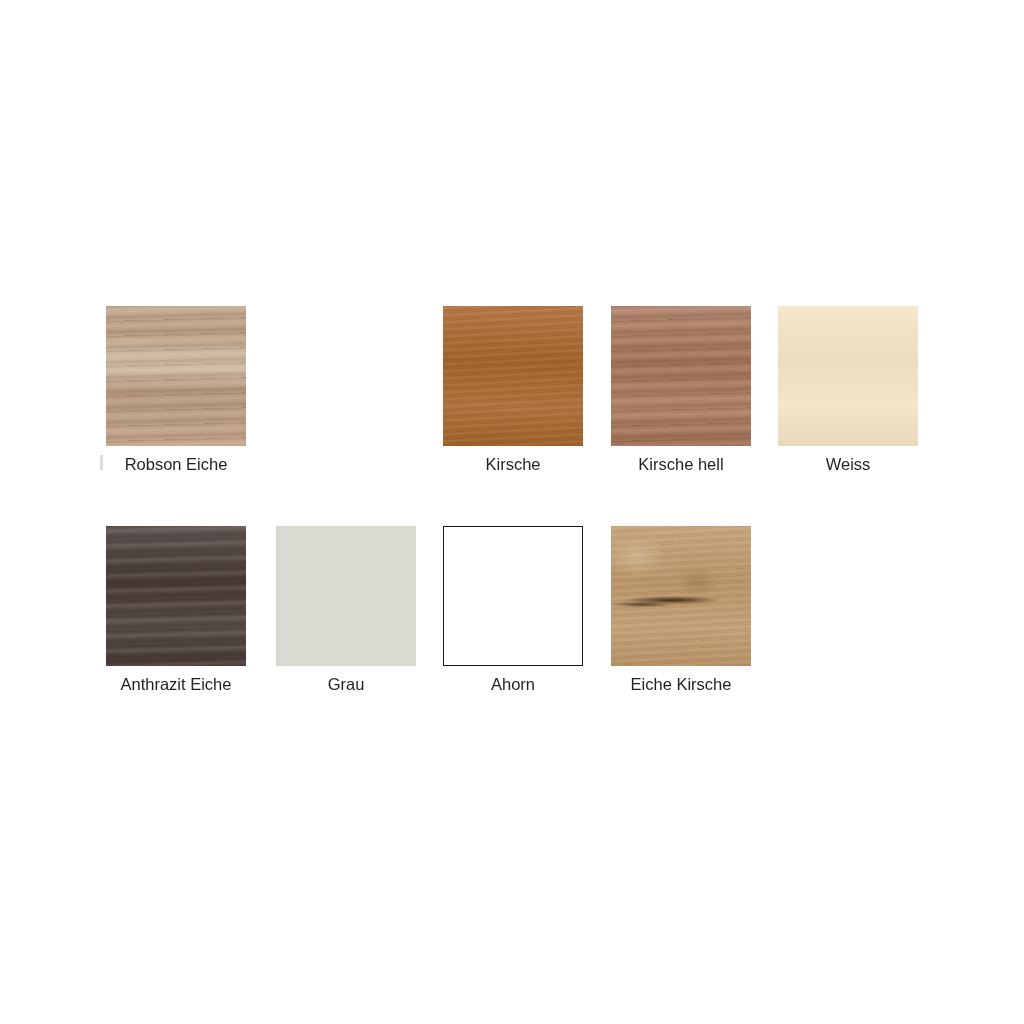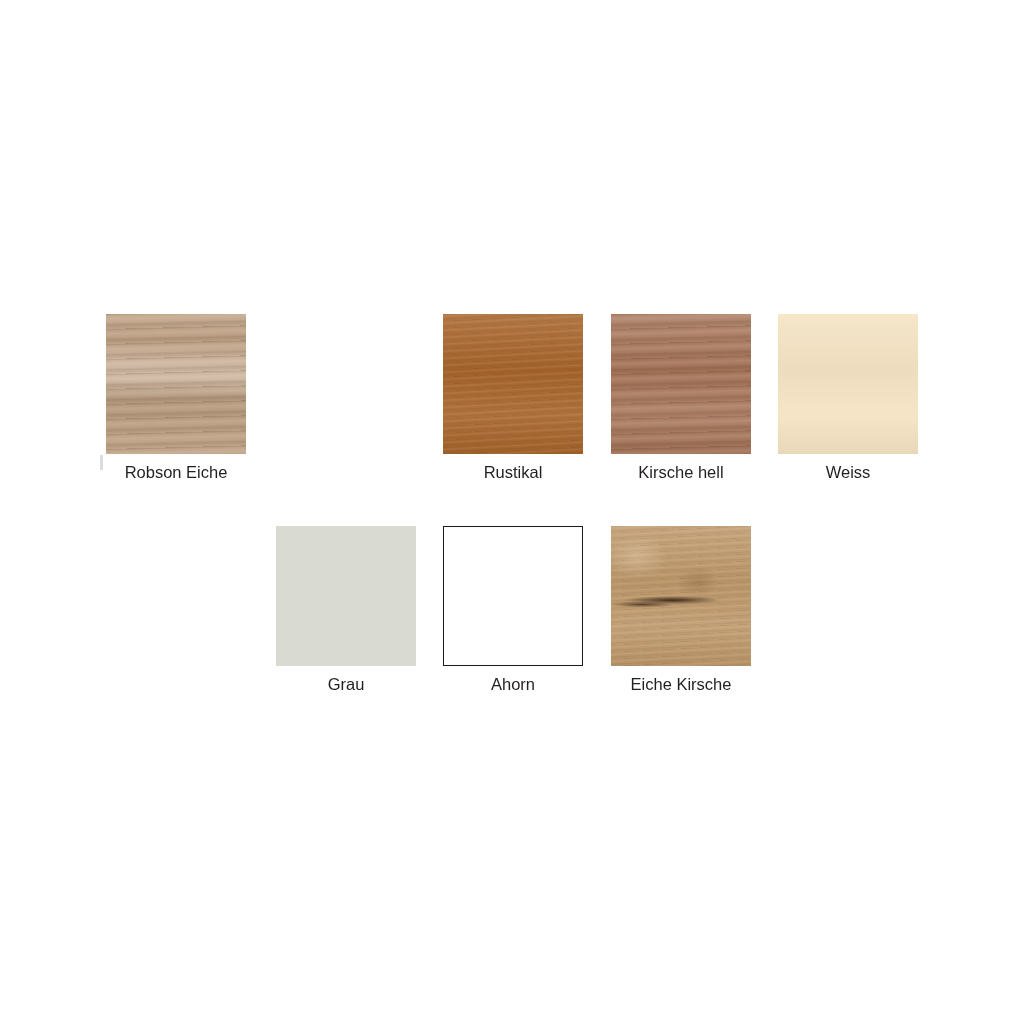--- a/index.html
+++ b/index.html
@@ -24,21 +24,21 @@
     width: 1024px;
     height: 1024px;
   }
 
   .swatch-row {
     position: absolute;
     left: 0;
     width: 1024px;
     height: 185px;
   }
-  .swatch-row.row-1 { top: 314px; }
+  .swatch-row.row-1 { top: 306px; }
   .swatch-row.row-2 { top: 526px; }
 
   .swatch-cell {
     position: absolute;
     top: 0;
     width: 140px;
   }
 
   .swatch-tile {
     width: 140px;
@@ -147,21 +147,21 @@
       </div>
       <div class="swatch-label">Robson Eiche</div>
     </div>
 
 
     <div class="swatch-cell" style="left:443px">
       <div class="swatch-tile" style="background-color:#a9662c">
         <div class="grain soft"></div>
         <div class="grain fine"></div>
       </div>
-      <div class="swatch-label">Rustikal</div>
+      <div class="swatch-label">Kirsche</div>
     </div>
 
     <div class="swatch-cell" style="left:611px">
       <div class="swatch-tile" style="background-color:#a8765a">
         <div class="grain soft"></div>
         <div class="grain coarse"></div>
       </div>
       <div class="swatch-label">Kirsche hell</div>
     </div>
 
@@ -169,20 +169,27 @@
       <div class="swatch-tile" style="background-color:#f5e3c3">
         <div class="grain soft"></div>
       </div>
       <div class="swatch-label">Weiss</div>
     </div>
 
   </div>
 
   <div class="swatch-row row-2">
 
+    <div class="swatch-cell" style="left:106px">
+      <div class="swatch-tile" style="background-color:#4a3c38">
+        <div class="grain soft"></div>
+        <div class="grain coarse"></div>
+      </div>
+      <div class="swatch-label">Anthrazit Eiche</div>
+    </div>
 
     <div class="swatch-cell" style="left:276px">
       <div class="swatch-tile" style="background-color:#d9dad2"></div>
       <div class="swatch-label">Grau</div>
     </div>
 
     <div class="swatch-cell" style="left:443px">
       <div class="swatch-tile swatch-border" style="background-color:#ffffff"></div>
       <div class="swatch-label">Ahorn</div>
     </div>

